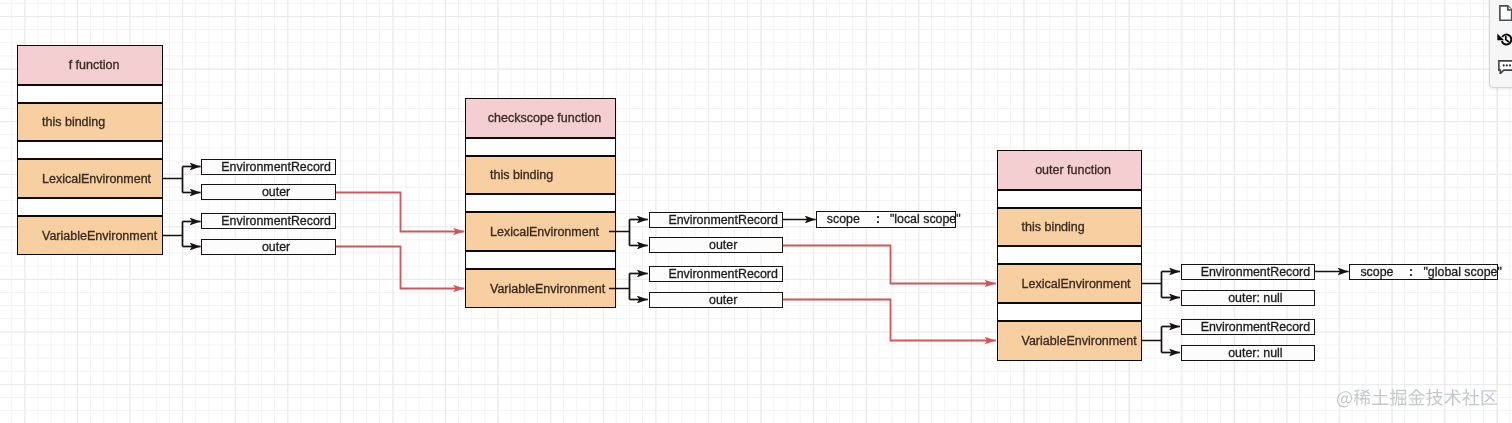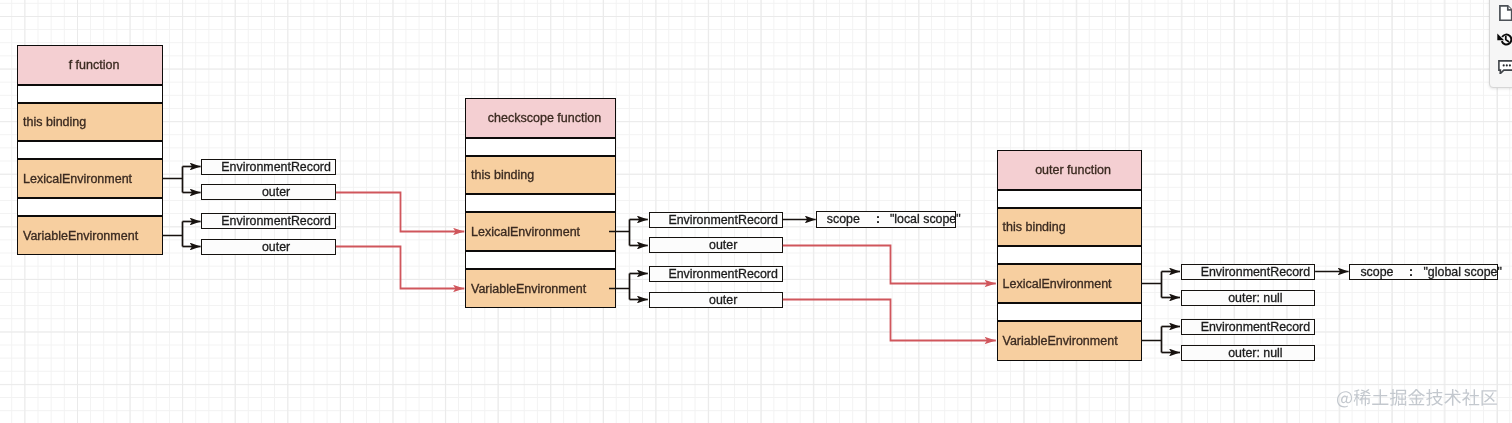--- a/index.html
+++ b/index.html
@@ -37,21 +37,21 @@
   .celltext {
     position: absolute; left: 0; top: 0; right: 0; bottom: 0;
     display: flex; align-items: center;
     font-size: 12.5px; color: #3a2a20;
     letter-spacing: 0;
     -webkit-text-stroke: 0.32px #3a2a20;
     filter: blur(0px);
     white-space: nowrap;
   }
   .celltext.center { justify-content: center; margin-left: 8px; }
-  .celltext.left   { justify-content: flex-start; padding-left: 5px; }
+  .celltext.left   { justify-content: flex-start; padding-left: 24px; }
 
   
   .wbox {
     position: absolute; box-sizing: border-box;
     border: 1.7px solid #15120f; background: #fcfcfc;
     display: flex; align-items: center; justify-content: center;
     font-size: 12.4px; color: #1b1b1b; white-space: nowrap;
     letter-spacing: 0;
     -webkit-text-stroke: 0.3px #1b1b1b;
   }

